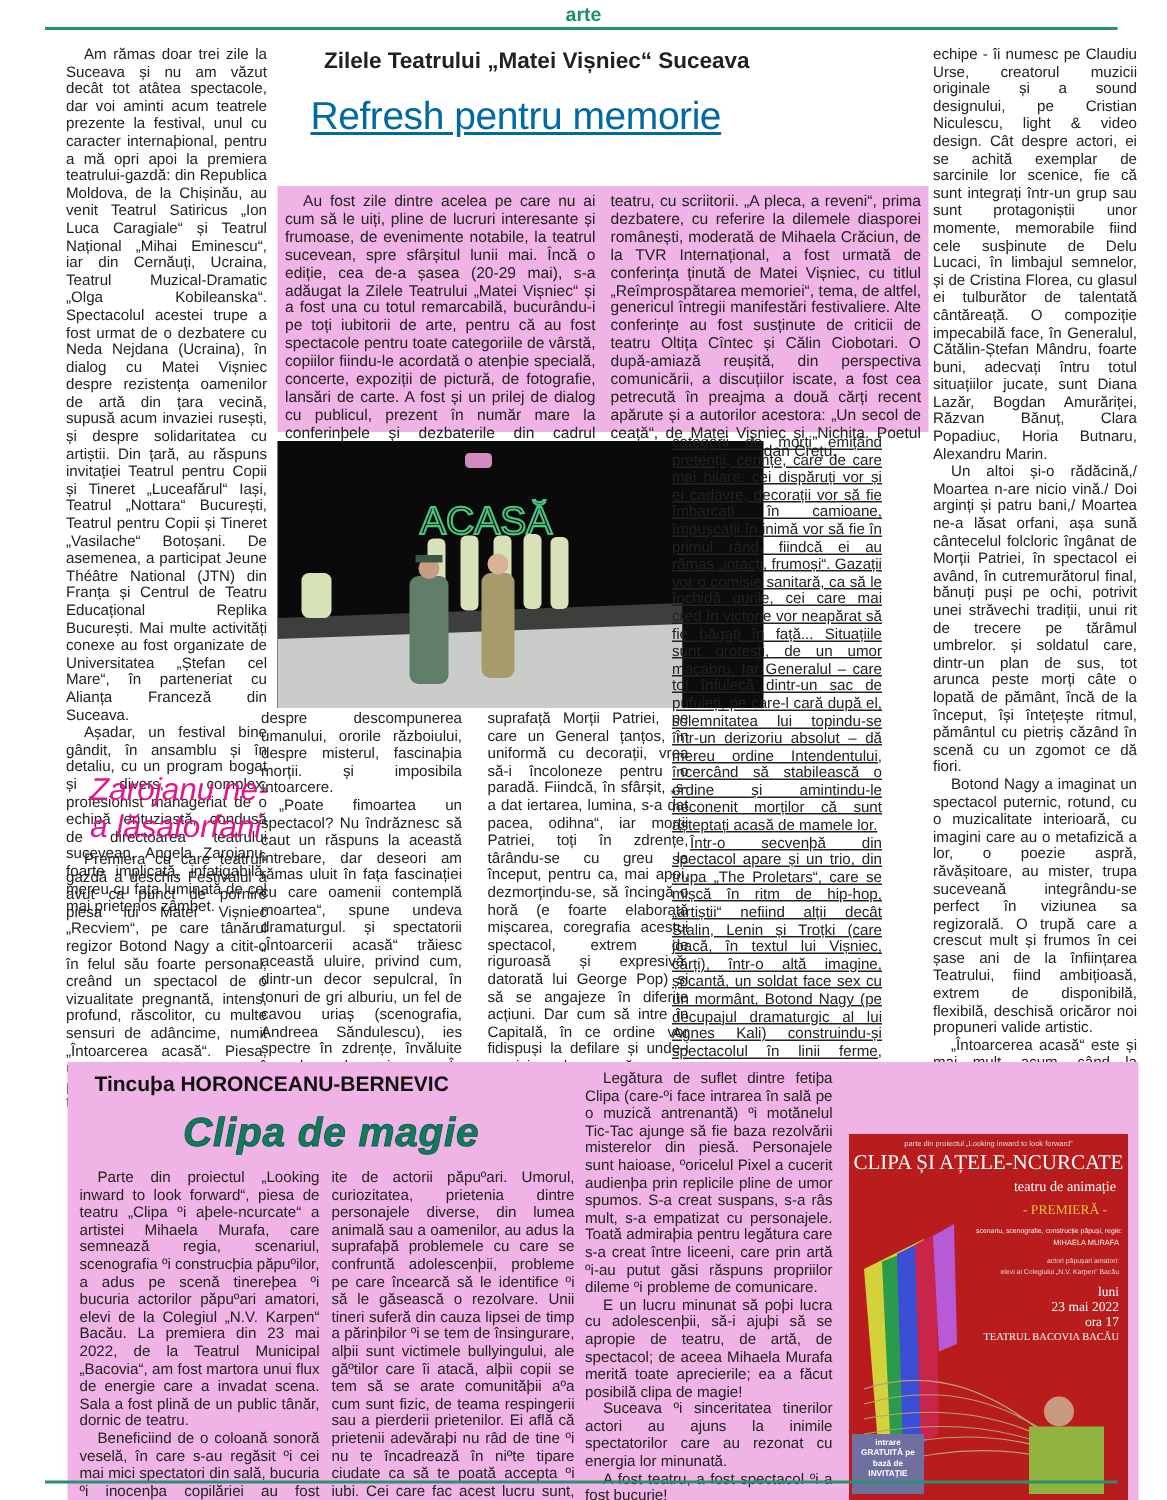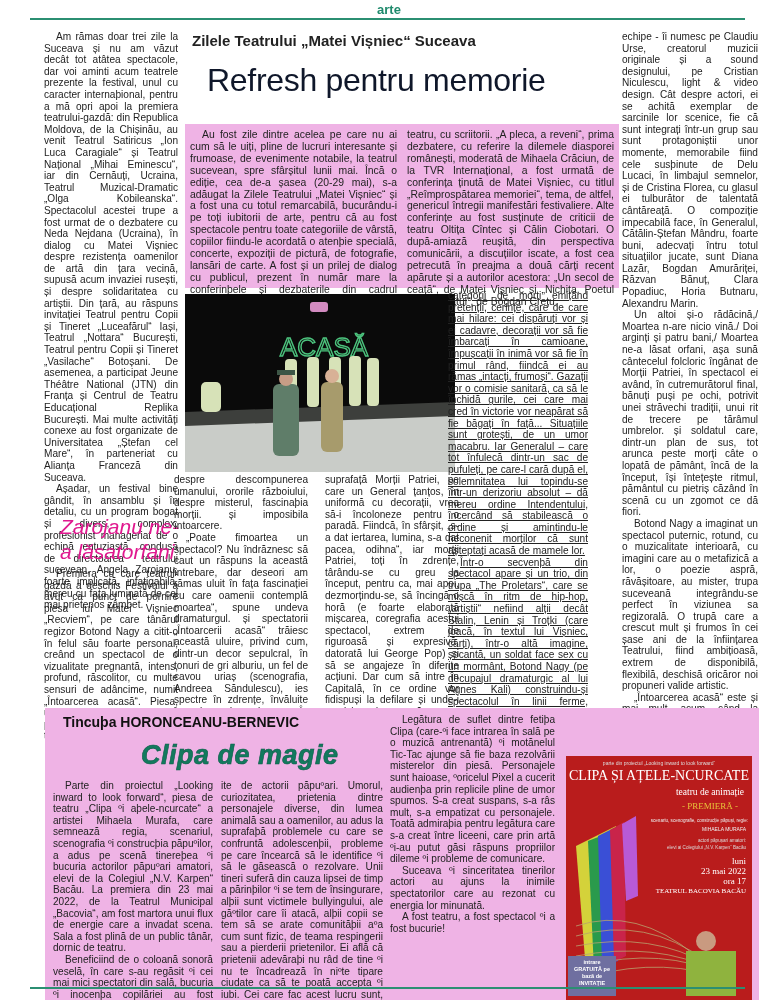--- a/index.html
+++ b/index.html
@@ -4,55 +4,55 @@
 <style>
   * { box-sizing: border-box; margin: 0; padding: 0; }
   html, body { width: 778px; height: 1000px; background: #fff; overflow: hidden; }
   body { position: relative; font-family: "Liberation Sans", sans-serif; color: #222; }
   .abs { position: absolute; }
   .section-tag { left: 0; top: 2px; width: 778px; text-align: center; font-weight: bold; font-size: 13px; color: #1f8a6c; }
   .rule { height: 2px; background: #2b8f72; }
   .col { font-size: 10.1px; line-height: 11.6px; text-align: justify; color: #222; }
   .col p { text-indent: 12px; }
   .kicker { font-weight: bold; font-size: 15px; color: #222; }
-  .headline { font-size: 32px; color: #0f172a; font-family: "Liberation Sans", sans-serif; letter-spacing: -0.3px; }
+  .headline { font-size: 26px; color: #0369a1; font-family: "Liberation Sans", sans-serif; letter-spacing: -0.3px; text-decoration: underline; }
   .pinkbox { background: #efb3e5; }
   .subhead { color: #e0188f; font-style: italic; font-size: 21px; line-height: 25px; }
   .photo { background: #0c0c0c; overflow: hidden; }
   .byline { font-weight: bold; font-size: 14px; color: #111; }
   .magie { font-weight: bold; font-style: italic; font-size: 27px; color: #127a5e; -webkit-text-stroke: 0.6px #0b5c46; letter-spacing: 0.5px; }
   .poster { background: #b91c1c; overflow: hidden; color: #fff; margin-top: 44px; }
   .folio { font-weight: bold; font-size: 20px; color: #1f8a6c; margin-top: 44px; }
   .sign { text-align: right; }
 </style>
 </head>
 <body>
 
 <div class="abs section-tag">arte</div>
 <div class="abs rule" style="left:30px; top:18px; width:715px;"></div>
 
-<div class="abs kicker" style="left:192px; top:32px;text-align:right;">Zilele Teatrului „Matei Vișniec“ Suceava</div>
+<div class="abs kicker" style="left:216px; top:32px;text-align:right;">Zilele Teatrului „Matei Vișniec“ Suceava</div>
 <div class="abs headline" style="left:207px; top:62px;">Refresh pentru memorie</div>
 
 <div class="abs col" style="left:44px; top:31px; width:134px;">
   <p>Am rămas doar trei zile la Suceava și nu am văzut decât tot atâtea spectacole, dar voi aminti acum teatrele prezente la festival, unul cu caracter internaþional, pentru a mă opri apoi la premiera teatrului-gazdă: din Republica Moldova, de la Chișinău, au venit Teatrul Satiricus „Ion Luca Caragiale“ și Teatrul Național „Mihai Eminescu“, iar din Cernăuți, Ucraina, Teatrul Muzical-Dramatic „Olga Kobileanska“. Spectacolul acestei trupe a fost urmat de o dezbatere cu Neda Nejdana (Ucraina), în dialog cu Matei Vișniec despre rezistența oamenilor de artă din țara vecină, supusă acum invaziei rusești, și despre solidaritatea cu artiștii. Din țară, au răspuns invitației Teatrul pentru Copii și Tineret „Luceafărul“ Iași, Teatrul „Nottara“ București, Teatrul pentru Copii și Tineret „Vasilache“ Botoșani. De asemenea, a participat Jeune Théâtre National (JTN) din Franța și Centrul de Teatru Educațional Replika București. Mai multe activități conexe au fost organizate de Universitatea „Ștefan cel Mare“, în parteneriat cu Alianța Franceză din Suceava.</p>
   <p>Așadar, un festival bine gândit, în ansamblu și în detaliu, cu un program bogat și divers, complex, profesionist manageriat de o echipă entuziastă, condusă de directoarea teatrului sucevean, Angela Zarojanu, foarte implicată, infatigabilă, mereu cu fața luminată de cel mai prietenos zâmbet.</p>
 </div>
 <div class="abs subhead" style="left:60px; top:514px; width:130px;">Zarojanu ne-a lăsatorfani</div>
 <div class="abs col" style="left:44px; top:568px; width:134px;">
   <p>Premiera cu care teatrul-gazdă a deschis Festivalul a avut ca punct de pornire piesa lui Matei Vișniec „Recviem“, pe care tânărul regizor Botond Nagy a citit-o în felul său foarte personal, creând un spectacol de o vizualitate pregnantă, intens, profund, răscolitor, cu multe sensuri de adâncime, numit „Întoarcerea acasă“. Piesa, una excelentă, este o parabolă despre absurdul și tragicul condiției umane,</p>
 </div>
 
 <div class="abs pinkbox" style="left:185px; top:124px; width:434px; height:164px;">
   <div class="col" style="position:absolute; left:5px; top:5px; width:424px; column-count:2; column-gap:10px; font-size:10.4px; line-height:11.9px;">
     <p>Au fost zile dintre acelea pe care nu ai cum să le uiți, pline de lucruri interesante și frumoase, de evenimente notabile, la teatrul sucevean, spre sfârșitul lunii mai. Încă o ediție, cea de-a șasea (20-29 mai), s-a adăugat la Zilele Teatrului „Matei Vișniec“ și a fost una cu totul remarcabilă, bucurându-i pe toți iubitorii de arte, pentru că au fost spectacole pentru toate categoriile de vârstă, copiilor fiindu-le acordată o atenþie specială, concerte, expoziții de pictură, de fotografie, lansări de carte. A fost și un prilej de dialog cu publicul, prezent în număr mare la conferinþele și dezbaterile din cadrul Festivalului, la întâlnirile cu oamenii de teatru, cu scriitorii. „A pleca, a reveni“, prima dezbatere, cu referire la dilemele diasporei românești, moderată de Mihaela Crăciun, de la TVR Internațional, a fost urmată de conferința ținută de Matei Vișniec, cu titlul „Reîmprospătarea memoriei“, tema, de altfel, genericul întregii manifestări festivaliere. Alte conferințe au fost susținute de criticii de teatru Oltița Cîntec și Călin Ciobotari. O după-amiază reușită, din perspectiva comunicării, a discuțiilor iscate, a fost cea petrecută în preajma a două cărți recent apărute și a autorilor acestora: „Un secol de ceață“, de Matei Vișniec și „Nichita. Poetul ca și soldatul“, de Bogdan Crețu.</p>
   </div>
 </div>
 
-<div class="abs photo" style="left:185px; top:294px; width:270px; height:178px;">
+<div class="abs photo" style="left:185px; top:294px; width:324px; height:178px;">
   <svg width="270" height="178" viewBox="0 0 270 178">
     <rect x="0" y="0" width="270" height="178" fill="#0a0a0a"></rect>
     <polygon points="0,128 270,118 270,178 0,178" fill="#c9ccc8"></polygon>
     <polygon points="0,118 270,108 270,122 0,132" fill="#3d3f3c"></polygon>
     <text x="95" y="62" font-family="Liberation Sans, sans-serif" font-size="26" fill="none" stroke="#4cc47e" stroke-width="1.4">ACASĂ</text>
     <g fill="#d7e2b8">
       <rect x="100" y="65" width="12" height="48" rx="4"></rect>
       <rect x="122" y="63" width="12" height="50" rx="4"></rect>
       <rect x="144" y="63" width="12" height="48" rx="4"></rect>
       <rect x="164" y="62" width="12" height="50" rx="4"></rect>
@@ -87,31 +87,32 @@
 <div class="abs col" style="left:622px; top:31px; width:136px;">
   <p style="text-indent:0">echipe - îi numesc pe Claudiu Urse, creatorul muzicii originale și a sound designului, pe Cristian Niculescu, light &amp; video design. Cât despre actori, ei se achită exemplar de sarcinile lor scenice, fie că sunt integrați într-un grup sau sunt protagoniștii unor momente, memorabile fiind cele susþinute de Delu Lucaci, în limbajul semnelor, și de Cristina Florea, cu glasul ei tulburător de talentată cântăreață. O compoziție impecabilă face, în Generalul, Cătălin-Ștefan Mândru, foarte buni, adecvați întru totul situațiilor jucate, sunt Diana Lazăr, Bogdan Amurăriței, Răzvan Bănuț, Clara Popadiuc, Horia Butnaru, Alexandru Marin.</p>
   <p>Un altoi și-o rădăcină,/ Moartea n-are nicio vină./ Doi arginți și patru bani,/ Moartea ne-a lăsat orfani, așa sună cântecelul folcloric îngânat de Morții Patriei, în spectacol ei având, în cutremurătorul final, bănuți puși pe ochi, potrivit unei străvechi tradiții, unui rit de trecere pe tărâmul umbrelor. și soldatul care, dintr-un plan de sus, tot arunca peste morți câte o lopată de pământ, încă de la început, își întețește ritmul, pământul cu pietriș căzând în scenă cu un zgomot ce dă fiori.</p>
   <p>Botond Nagy a imaginat un spectacol puternic, rotund, cu o muzicalitate interioară, cu imagini care au o metafizică a lor, o poezie aspră, răvășitoare, au mister, trupa suceveană integrându-se perfect în viziunea sa regizorală. O trupă care a crescut mult și frumos în cei șase ani de la înființarea Teatrului, fiind ambițioasă, extrem de disponibilă, flexibilă, deschisă oricăror noi propuneri valide artistic.</p>
   <p>„Întoarcerea acasă“ este și mai mult, acum, când la granița țării noastre se aude zgomotul asurzitor al războiului; e un avertisment, un memento dureros. Teribil de actual! Pentru că oamenii uită repede și istoria, catastrofele se repetă. Iar oamenii nu știu sau nu vor să se apere, nu au învățat niciodată nimic din istorie. Ăsta e supremul absurd.</p>
   <div class="sign">Carmen MIHALACHE</div>
 </div>
 
 <div class="abs pinkbox" style="left:45px; top:708px; width:714px; height:305px;">
   <div class="byline" style="position:absolute; left:18px; top:6px;">Tincuþa HORONCEANU-BERNEVIC</div>
-  <div class="magie" style="position:absolute; left:96px; top:32px;">Clipa de magie</div>
+  <div class="magie" style="position:absolute; left:77px; top:32px;">Clipa de magie</div>
 
   <div class="col" style="position:absolute; left:8px; top:72px; width:160px;">
     <p>Parte din proiectul „Looking inward to look forward“, piesa de teatru „Clipa ºi aþele-ncurcate“ a artistei Mihaela Murafa, care semnează regia, scenariul, scenografia ºi construcþia păpuºilor, a adus pe scenă tinereþea ºi bucuria actorilor păpuºari amatori, elevi de la Colegiul „N.V. Karpen“ Bacău. La premiera din 23 mai 2022, de la Teatrul Municipal „Bacovia“, am fost martora unui flux de energie care a invadat scena. Sala a fost plină de un public tânăr, dornic de teatru.</p>
     <p>Beneficiind de o coloană sonoră veselă, în care s-au regăsit ºi cei mai mici spectatori din sală, bucuria ºi inocenþa copilăriei au fost prezente pe tot parcursul piesei. S-a creat animaþie, într-un mod original, cu flori ºi fluturi, elemente de decor bine mânu-</p>
   </div>
   <div class="col" style="position:absolute; left:176px; top:72px; width:162px;">
     <p style="text-indent:0">ite de actorii păpuºari. Umorul, curiozitatea, prietenia dintre personajele diverse, din lumea animală sau a oamenilor, au adus la suprafaþă problemele cu care se confruntă adolescenþii, probleme pe care încearcă să le identifice ºi să le găsească o rezolvare. Unii tineri suferă din cauza lipsei de timp a părinþilor ºi se tem de însingurare, alþii sunt victimele bullyingului, ale găºtilor care îi atacă, alþii copii se tem să se arate comunităþii aºa cum sunt fizic, de teama respingerii sau a pierderii prietenilor. Ei află că prietenii adevăraþi nu râd de tine ºi nu te încadrează în niºte tipare ciudate ca să te poată accepta ºi iubi. Cei care fac acest lucru sunt, de fapt, neprieteni. Costumaþia ºi măºtile originale au dat un plus de savoare dialogului.</p>
   </div>
   <div class="col" style="position:absolute; left:345px; top:6px; width:165px;">
     <p>Legătura de suflet dintre fetiþa Clipa (care-ºi face intrarea în sală pe o muzică antrenantă) ºi motănelul Tic-Tac ajunge să fie baza rezolvării misterelor din piesă. Personajele sunt haioase, ºoricelul Pixel a cucerit audienþa prin replicile pline de umor spumos. S-a creat suspans, s-a râs mult, s-a empatizat cu personajele. Toată admiraþia pentru legătura care s-a creat între liceeni, care prin artă ºi-au putut găsi răspuns propriilor dileme ºi probleme de comunicare.</p>
+    <p>E un lucru minunat să poþi lucra cu adolescenþii, să-i ajuþi să se apropie de teatru, de artă, de spectacol; de aceea Mihaela Murafa merită toate aprecierile; ea a făcut posibilă clipa de magie!</p>
     <p>Suceava ºi sinceritatea tinerilor actori au ajuns la inimile spectatorilor care au rezonat cu energia lor minunată.</p>
     <p>A fost teatru, a fost spectacol ºi a fost bucurie!</p>
   </div>
 
   <div class="poster" style="position:absolute; left:521px; top:4px; width:186px; height:266px;">
     <svg width="186" height="266" viewBox="0 0 186 266" style="position:absolute; left:0; top:0;">
       <polygon points="10,90 50,70 55,200 20,215" fill="#d4d23a"></polygon>
       <polygon points="22,85 40,78 44,210 28,214" fill="#2a9a4c"></polygon>
       <polygon points="32,80 48,72 52,205 36,210" fill="#3a4fd6"></polygon>
       <polygon points="44,74 58,66 60,200 48,206" fill="#c9244a"></polygon>

